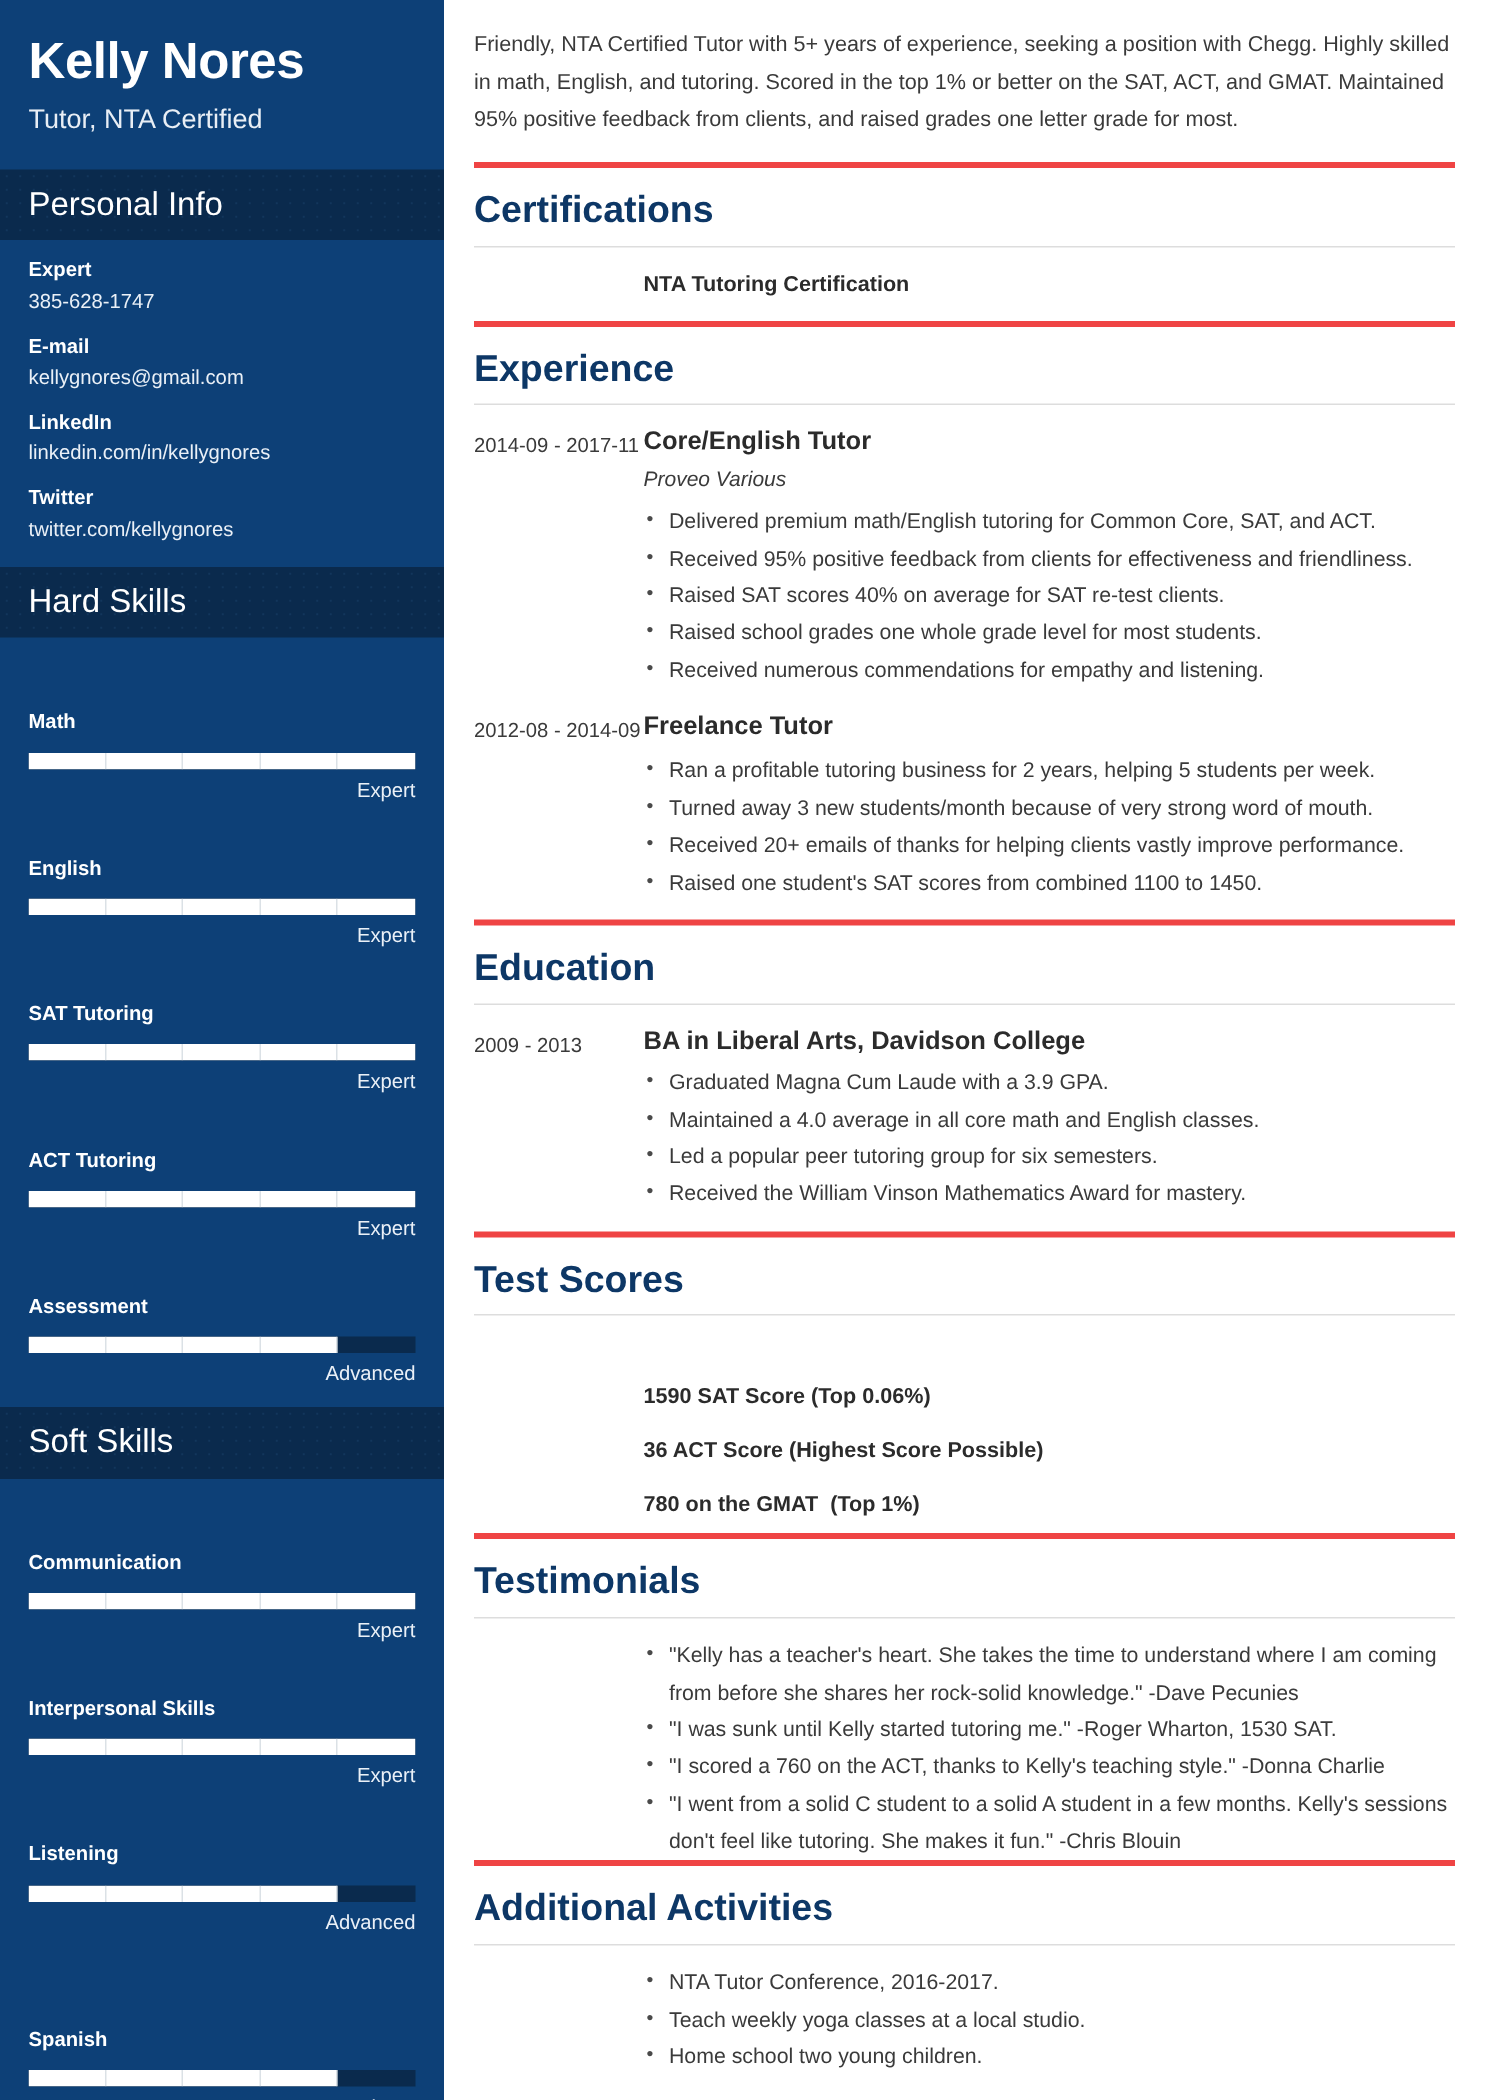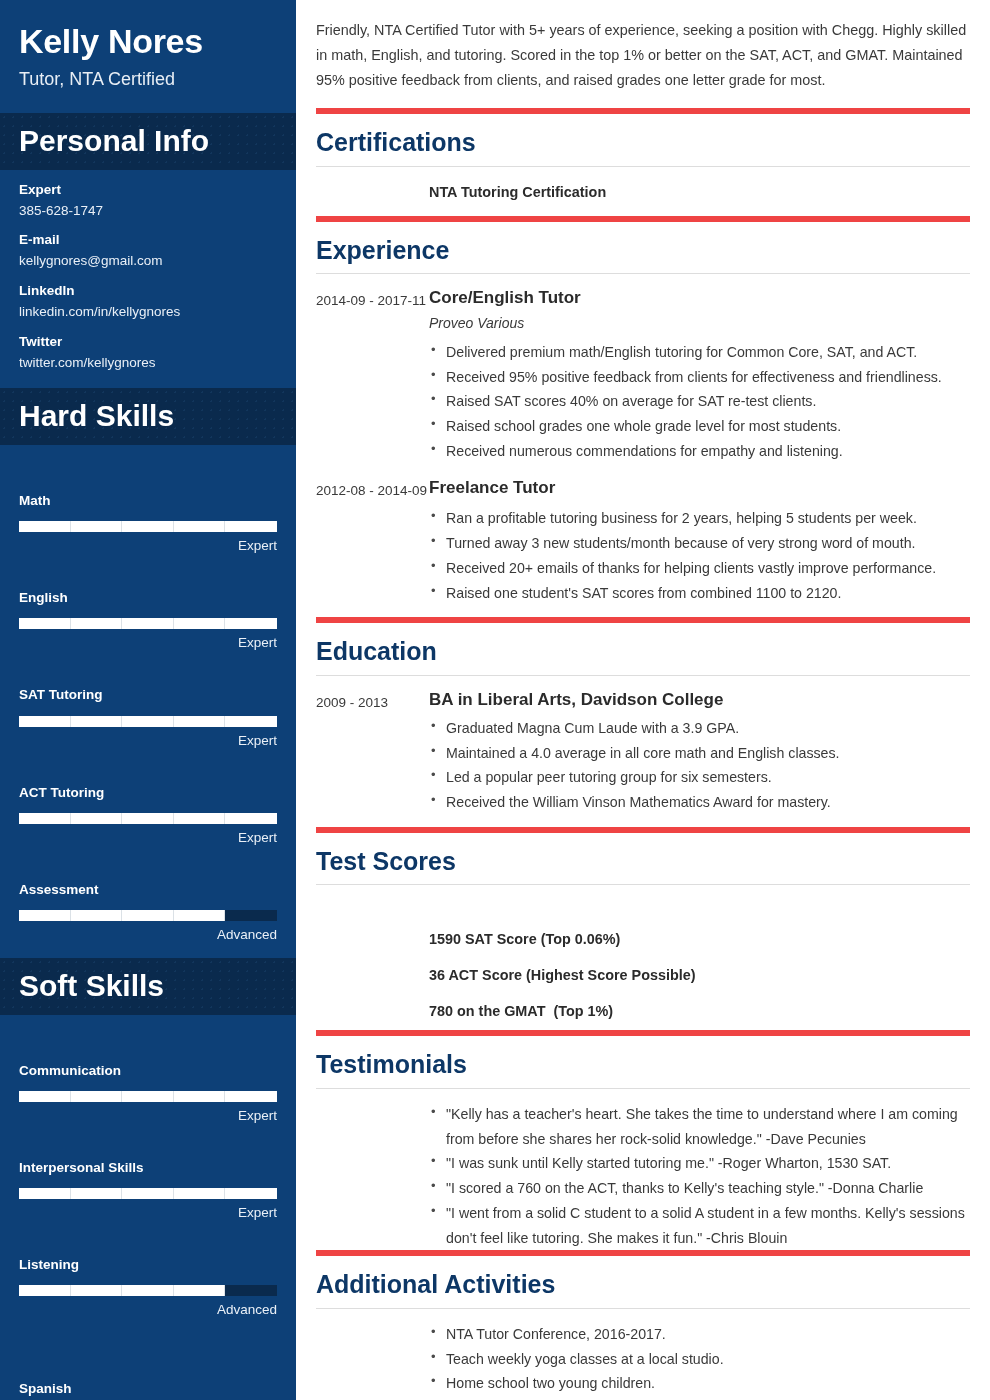--- a/index.html
+++ b/index.html
@@ -50,22 +50,22 @@
 
   .band {
     background: #0a2a4d;
     padding: 10px 19px 11px 19px;
     position: relative;
     background-image:
       radial-gradient(#12365c 1px, transparent 1px);
     background-size: 9px 9px;
   }
   .band h2 {
-    font-size: 30px;
-    font-weight: bold;
+    font-size: 22px;
+    font-weight: normal;
     color: #ffffff;
     line-height: 1.2;
     position: relative;
     z-index: 2;
   }
 
   .side-body {
     padding: 12px 19px 10px 19px;
   }
 
@@ -144,21 +144,21 @@
 
   .section { padding-top: 0; }
 
   .section-title {
     font-size: 25px;
     font-weight: bold;
     color: #0d3766;
     line-height: 1.15;
     padding-top: 14px;
     padding-bottom: 9px;
-    border-top: 6px solid #ef4444;
+    border-top: 4px solid #ef4444;
   }
   .section-rule {
     border-bottom: 1px solid #dddddd;
     margin-bottom: 13px;
   }
 
   .entry {
     display: flex;
     align-items: flex-start;
     margin-bottom: 14px;
@@ -438,21 +438,21 @@
 
       <div class="entry">
         <div class="entry-dates">2012-08 -
 2014-09</div>
         <div class="entry-body">
           <div class="entry-role">Freelance Tutor</div>
           <ul class="bullets">
             <li>Ran a profitable tutoring business for 2 years, helping 5 students per week.</li>
             <li>Turned away 3 new students/month because of very strong word of mouth.</li>
             <li>Received 20+ emails of thanks for helping clients vastly improve performance.</li>
-            <li>Raised one student's SAT scores from combined 1100 to 2120.</li>
+            <li>Raised one student's SAT scores from combined 1100 to 1450.</li>
           </ul>
         </div>
       </div>
     </section>
 
     <section class="section">
       <div class="section-title">Education</div>
       <div class="section-rule"></div>
 
       <div class="entry">

